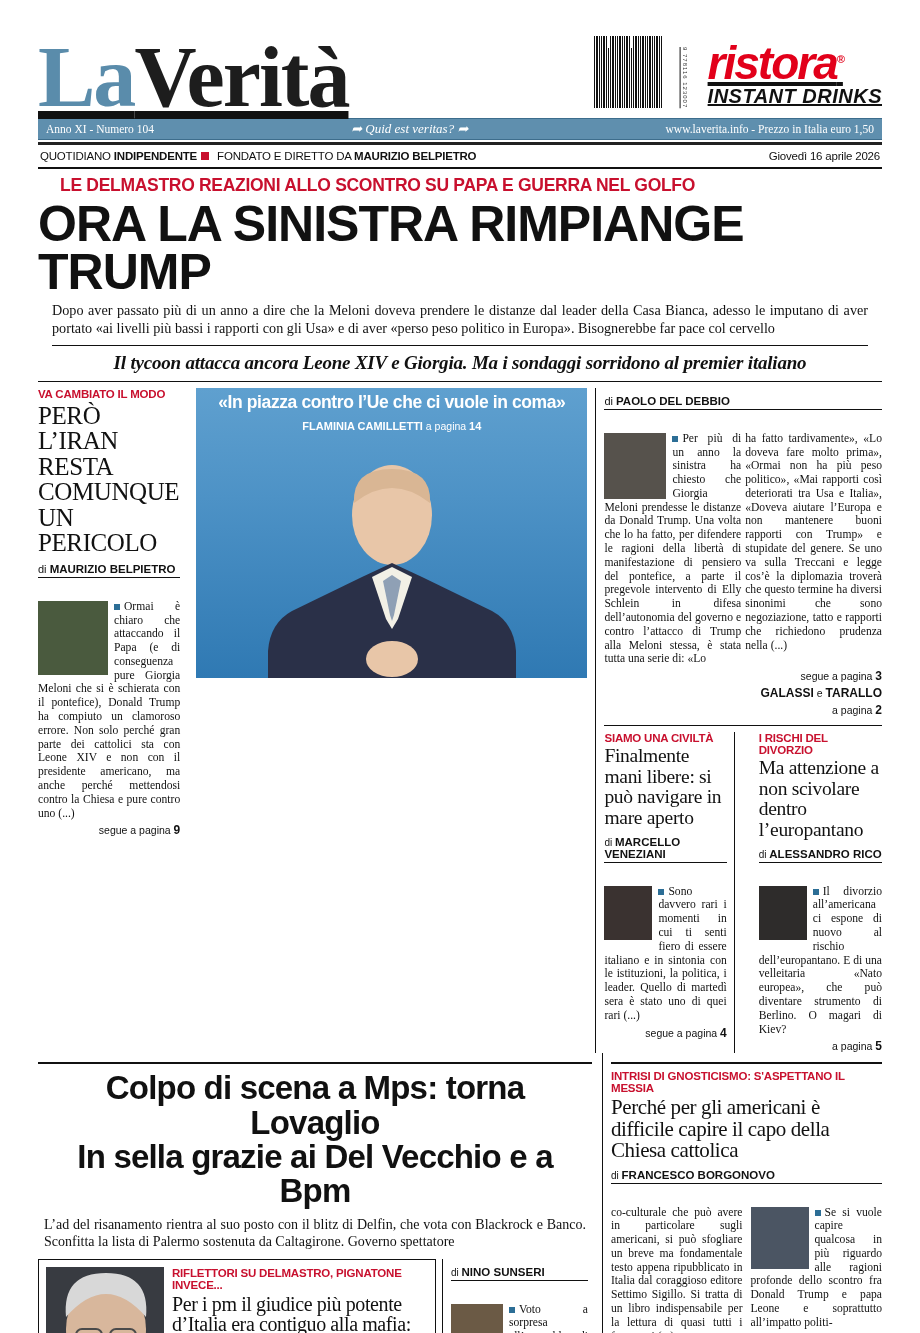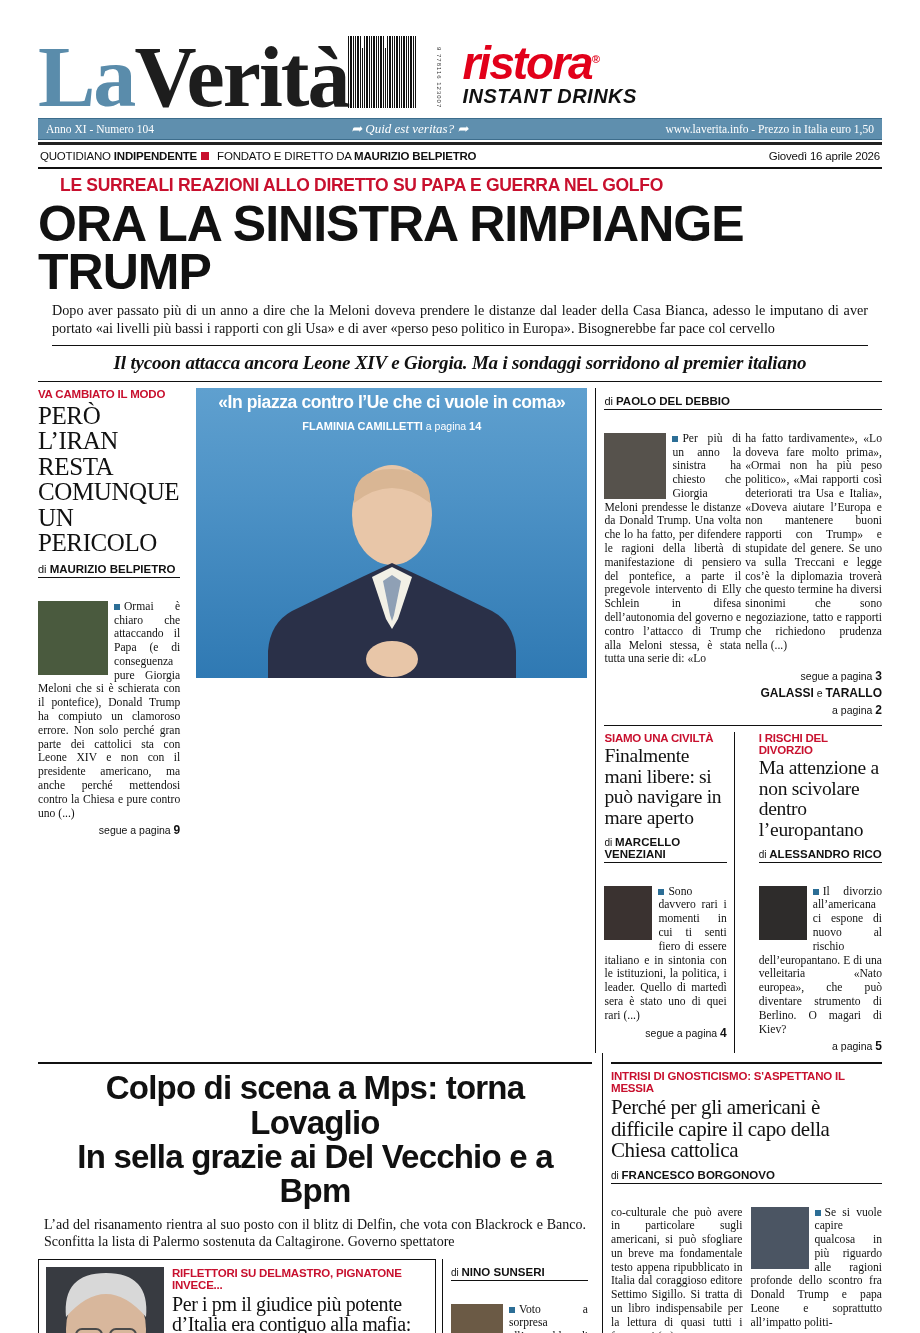--- a/index.html
+++ b/index.html
@@ -6,21 +6,21 @@
   html, body {
     width: 920px; height: 1333px;
     background: #ffffff;
     font-family: "Liberation Serif", serif;
     color: #111;
     overflow: hidden;
   }
   .page { position: relative; width: 920px; height: 1333px; padding: 0 38px; }
 
   
-  .masthead { display: flex; align-items: flex-end; padding-top: 78px; height: 112px; }
+  .masthead { display: flex; align-items: flex-end; justify-content: space-between; padding-top: 78px; height: 112px; text-decoration: underline; }
   .logo-wrap { display:flex; align-items: baseline; line-height: .8; }
   .logo-la { font-family: "Liberation Serif", serif; font-weight: 700; font-size: 86px; color: #5a8cab; letter-spacing:-2px; }
   .logo-verita { font-family: "Liberation Serif", serif; font-weight: 700; font-size: 86px; color: #1d1d1d; letter-spacing:-2px; }
   .mast-right { display: flex; align-items: flex-end; gap: 20px; padding-bottom: 4px; }
   .barcode { display:flex; align-items: flex-end; height: 72px; gap: 1px; }
   .barcode i { display:block; width:1px; background:#111; height:100%; }
   .barcode i.w { width: 2px; }
   .barcode i.s { height: 84%; }
   .barcode-num { writing-mode: vertical-rl; font-family:"Liberation Sans",sans-serif; font-size:6px; color:#333; letter-spacing:1px; }
   .ristora { text-align: left; padding-bottom: 2px; }
@@ -152,21 +152,21 @@
   <div class="sep-double"></div>
 
   <div class="editbar">
     <div>
       <span>QUOTIDIANO </span><b>INDIPENDENTE</b><span class="redsq"></span><span> FONDATO E DIRETTO DA </span><b>MAURIZIO BELPIETRO</b>
     </div>
     <div>Giovedì 16 aprile 2026</div>
   </div>
   <div class="rule-black"></div>
 
-  <div class="kicker-main">LE SURREALI REAZIONI ALLO DIRETTO SU PAPA E GUERRA NEL GOLFO</div>
+  <div class="kicker-main">LE DELMASTRO REAZIONI ALLO SCONTRO SU PAPA E GUERRA NEL GOLFO</div>
   <div class="headline-main">ORA LA SINISTRA RIMPIANGE TRUMP</div>
   <div class="sub-main">Dopo aver passato più di un anno a dire che la Meloni doveva prendere le distanze dal leader della Casa Bianca, adesso le imputano di aver portato «ai livelli più bassi i rapporti con gli Usa» e di aver «perso peso politico in Europa». Bisognerebbe far pace col cervello</div>
   <div class="sub-main-rule"></div>
   <div class="occhiello-italic">Il tycoon attacca ancora Leone XIV e Giorgia. Ma i sondaggi sorridono al premier italiano</div>
   <div class="rule-thin"></div>
 
   <div class="cols">
 
     <div class="col-l">
       <div class="kicker-red">VA CAMBIATO IL MODO</div>

